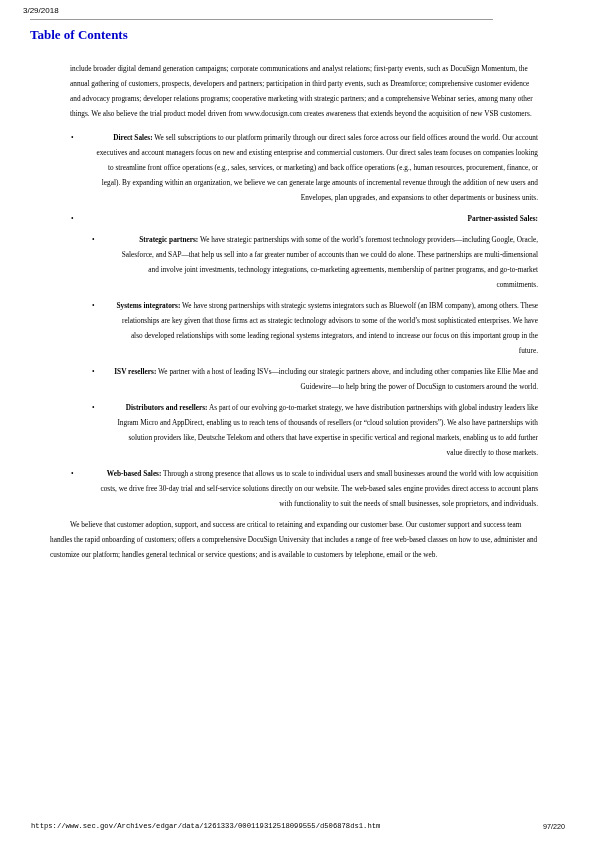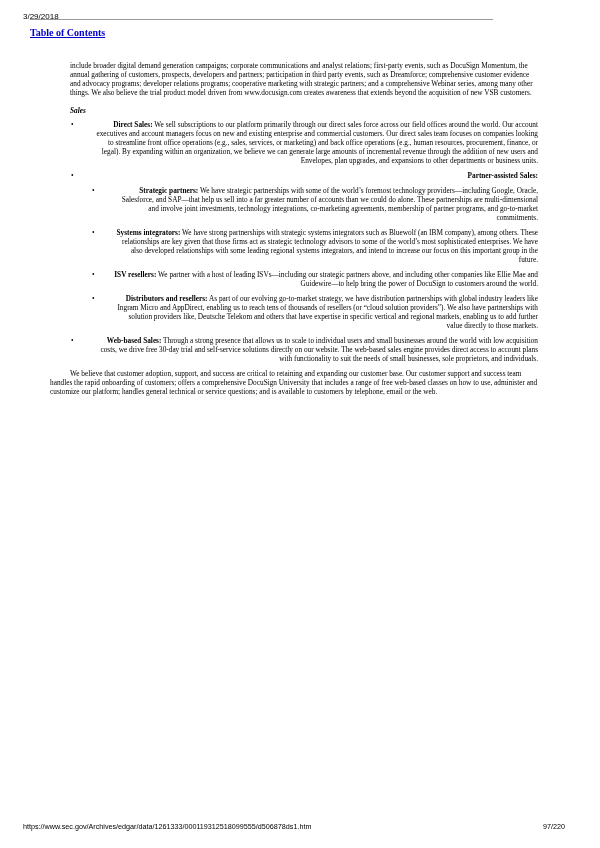--- a/index.html
+++ b/index.html
@@ -1,52 +1,51 @@
 <!DOCTYPE html>
 <html><head>
 <meta charset="utf-8">
 <style>
   html, body { margin: 0; padding: 0; background: #ffffff; }
   body { width: 600px; height: 848px; position: relative; overflow: hidden; color: #000; }
   .hdr { position: absolute; top: 4px; left: 23px; right: 23px; height: 14px; font-family: "Liberation Sans", sans-serif; font-size: 8px; }
-  .hdr .date { position: absolute; left: 0; top: 8px; }
+  .hdr .date { position: absolute; left: 0; top: 2px; }
   .hdr .title { position: absolute; left: 0; right: 0; top: 3px; text-align: center; }
   .rule { position: absolute; top: 19px; left: 30px; right: 107px; height: 0; border-top: 1px solid #9a9a9a; }
-  .toc { position: absolute; top: 27px; left: 30px; font-family: "Liberation Serif", serif; font-size: 10px; font-weight: bold; color: #0000cc; text-decoration: underline; cursor: pointer; }
-  .content { position: absolute; top: 61px; left: 70px; width: 468px; font-family: "Liberation Serif", serif; font-size: 7.3px; line-height: 9px; }
+  .toc { position: absolute; top: 27px; left: 30px; font-family: "Liberation Serif", serif; font-size: 13px; font-weight: bold; color: #0000cc; cursor: pointer; }
+  .content { position: absolute; top: 61px; left: 70px; width: 468px; font-family: "Liberation Serif", serif; font-size: 7.3px; line-height: 15px; }
   .content p { margin: 0; }
   .intro { margin-bottom: 9px !important; }
   .sect-head { font-style: italic; font-weight: bold; margin-bottom: 5px !important; }
   .bullets { list-style: none; margin: 0; padding: 0; text-align: right; }
   .bullets > li { position: relative; padding-left: 21px; margin-bottom: 6px; }
   .bullets > li::before { content: "\2022"; position: absolute; left: 1px; top: 0; }
   .sub { margin-top: 6px !important; }
   .sub > li { padding-left: 21px; }
   b.term { font-weight: bold; }
   .support-head { margin-top: 14px; margin-left: 0; }
   .support-body { margin-left: -20px !important; width: 488px; text-indent: 20px; }
   .pnum { text-align: center; margin-top: 8px !important; width: 468px; }
   .footer { position: absolute; top: 822px; left: 23px; right: 23px; font-family: "Liberation Sans", sans-serif; font-size: 7.2px; }
-  .footer .url { position: absolute; left: 0; top: 0; }
+  .footer .url { position: absolute; left: 8px; top: 0; font-family: Liberation Mono, monospace; }
   .footer .pg { position: absolute; right: 12px; top: 0; }
 </style>
 </head>
 <body>
 
 <div class="hdr">
   <span class="date">3/29/2018</span>
 </div>
 <div class="rule"></div>
 
 <a class="toc">Table of Contents</a>
 
 <div class="content">
   <p class="intro">include broader digital demand generation campaigns; corporate communications and analyst relations; first-party events, such as DocuSign Momentum, the annual gathering of customers, prospects, developers and partners; participation in third party events, such as Dreamforce; comprehensive customer evidence and advocacy programs; developer relations programs; cooperative marketing with strategic partners; and a comprehensive Webinar series, among many other things. We also believe the trial product model driven from www.docusign.com creates awareness that extends beyond the acquisition of new VSB customers.</p>
 
-  <p class="sect-head">Sales</p>
 
   <ul class="bullets">
     <li>
       <b class="term">Direct Sales:</b><span> We sell subscriptions to our platform primarily through our direct sales force across our field offices around the world. Our account executives and account managers focus on new and existing enterprise and commercial customers. Our direct sales team focuses on companies looking to streamline front office operations (e.g., sales, services, or marketing) and back office operations (e.g., human resources, procurement, finance, or legal). By expanding within an organization, we believe we can generate large amounts of incremental revenue through the addition of new users and Envelopes, plan upgrades, and expansions to other departments or business units.</span>
     </li>
     <li>
       <b class="term">Partner-assisted Sales:</b>
       <ul class="bullets sub">
         <li>
           <b class="term">Strategic partners:</b><span> We have strategic partnerships with some of the world’s foremost technology providers—including Google, Oracle, Salesforce, and SAP—that help us sell into a far greater number of accounts than we could do alone. These partnerships are multi-dimensional and involve joint investments, technology integrations, co-marketing agreements, membership of partner programs, and go-to-market commitments.</span>

